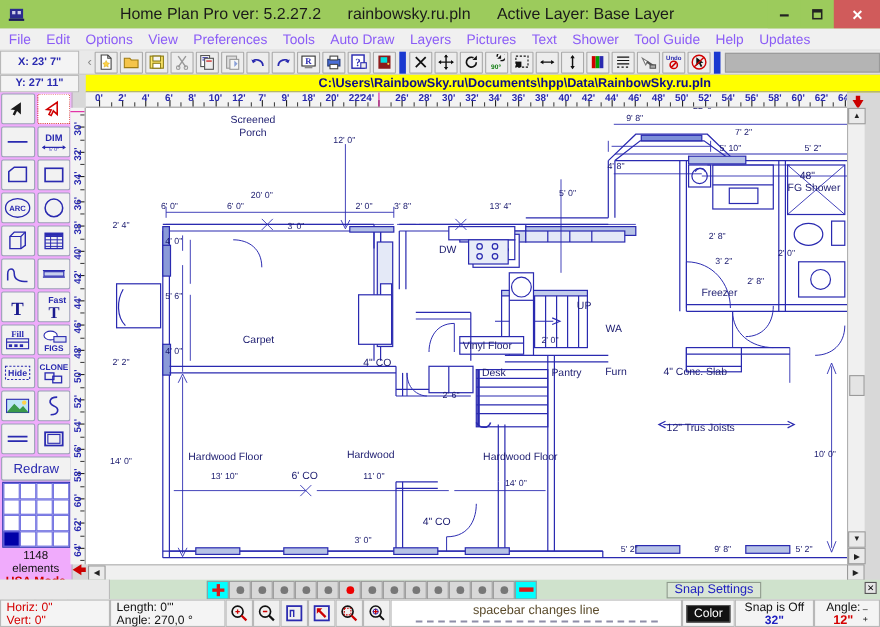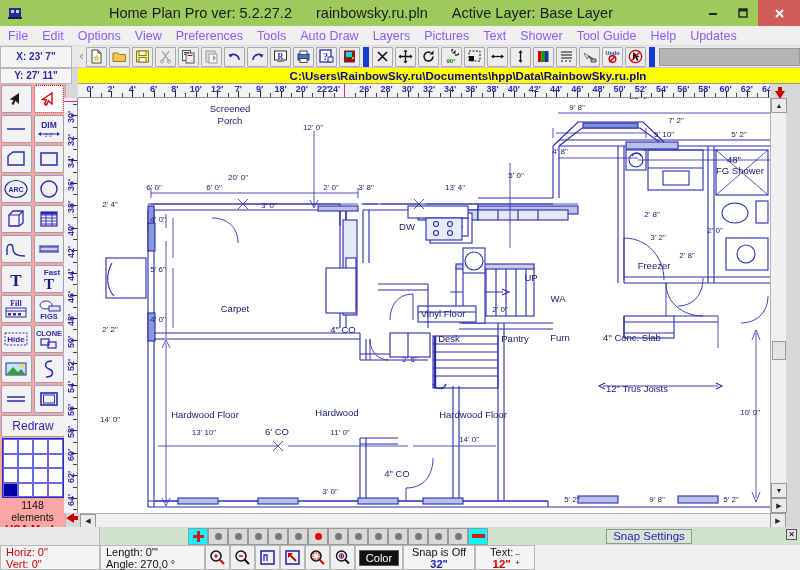--- a/index.html
+++ b/index.html
@@ -82,21 +82,21 @@
   }
   .pathbar .pb-close {
     position:absolute; right:2px; top:1px; width:12px; height:12px;
     border:1px solid #555; background:#e9e9e9; font-size:9px;
     display:flex; align-items:center; justify-content:center; color:#111;
   }
 
   
   .leftpanel {
     position:absolute; left:0; top:84px; width:66px; height:443px;
-    background:#fca5a5; border-right:1px solid #b5b5b5;
+    background:#f0abfc; border-right:1px solid #b5b5b5;
   }
   .lp-row { display:flex; }
   .lp-btn {
     width:32px; height:28px; margin:1px; background:#f2f2f2;
     border:1px solid #9aa0b5; border-radius:2px;
     display:flex; align-items:center; justify-content:center;
     color:#2a2ab0; font-size:10px; position:relative; overflow:hidden;
   }
   .lp-btn.sel { background:#ffffff; border:1px dotted #c00; }
   .lp-btn svg { display:block; }
@@ -1268,33 +1268,37 @@
     </div>
     <div class="zbtn">
       <svg width="17" height="17" viewBox="0 0 17 17">
           <circle cx="7.5" cy="7" r="5" fill="none" stroke="#111" stroke-width="1.4"></circle>
           <path d="M11 10.5 L15 14.5" stroke="#111" stroke-width="1.8"></path>
           <path d="M5 7 h5 M7.5 4.5 v5" stroke="#cc0000" stroke-width="1.2"></path>
           <circle cx="7.5" cy="7" r="2.3" fill="none" stroke="#2a2ab0" stroke-width="0.9"></circle>
         </svg>
     </div>
 
+    <div class="spacebar-cell">
+      <div class="txt">spacebar changes line</div>
+      <div class="dashline"></div>
+    </div>
 
     <div class="sb-cell" style="width:48px;align-items:center;justify-content:center;">
       <div class="colorbtn">Color</div>
     </div>
 
     <div class="sb-cell" style="width:72px;align-items:center;">
       <div class="sb-dark">Snap is Off</div>
       <div class="sb-blue">32"</div>
     </div>
 
     <div class="sb-cell" style="width:60px;align-items:center;flex-direction:row;">
       <div style="display:flex;flex-direction:column;align-items:center;">
-        <div class="sb-dark">Text:</div>
+        <div class="sb-dark">Angle:</div>
         <div class="sb-redb">12"</div>
       </div>
       <div class="speed-pm">
         <div>–</div>
         <div>+</div>
       </div>
     </div>
   </div>
 
 </div>

